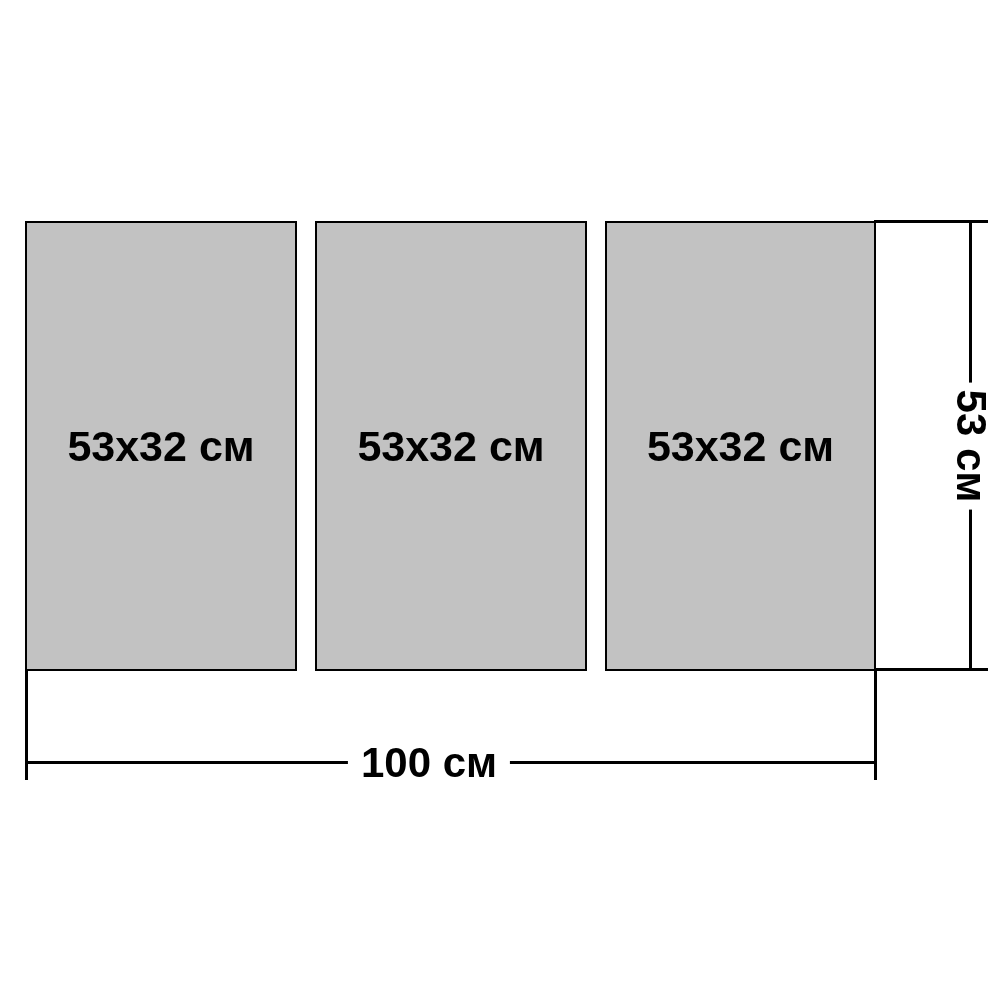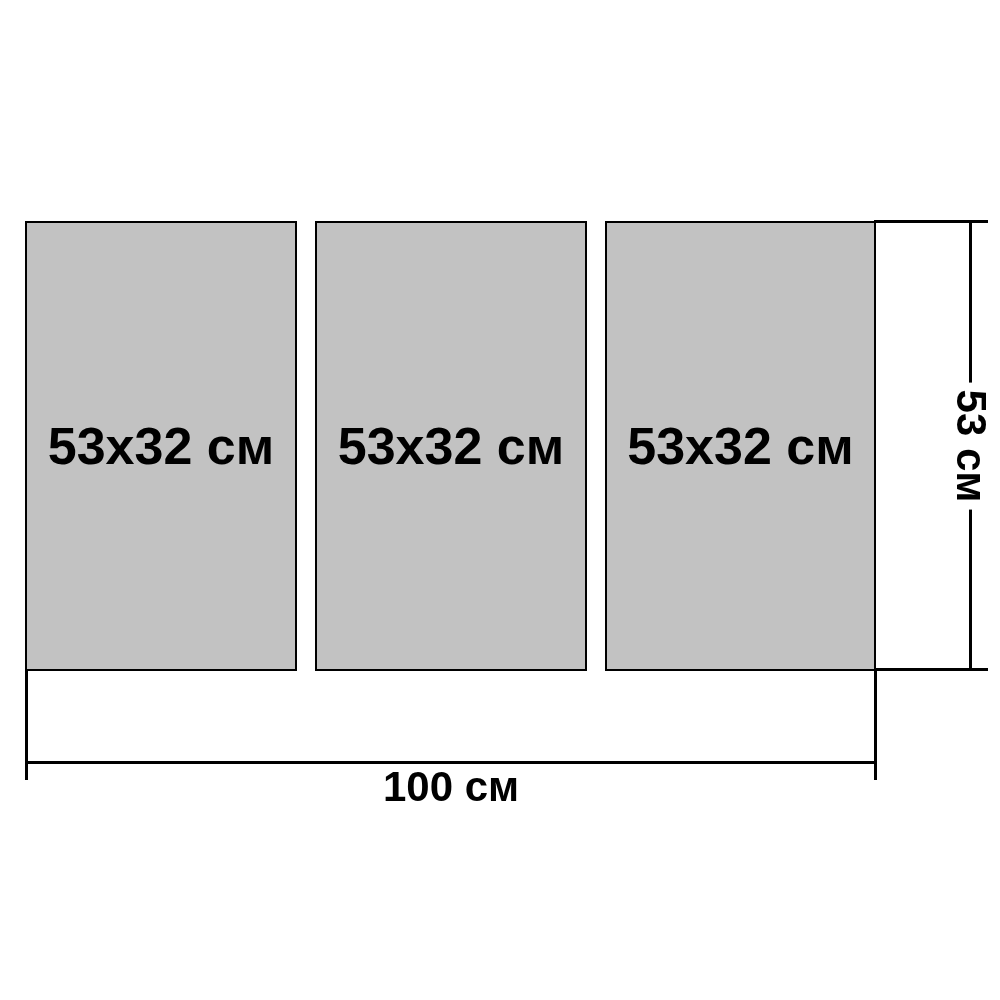--- a/index.html
+++ b/index.html
@@ -24,21 +24,21 @@
     border: 2px solid #000000;
     box-sizing: border-box;
     display: flex;
     align-items: center;
     justify-content: center;
   }
   .panel--1 { left: 25px; }
   .panel--2 { left: 315px; }
   .panel--3 { left: 605px; width: 271px; }
   .panel-label {
-    font-size: 52px;
+    font-size: 43px;
     font-weight: bold;
     color: #000000;
     white-space: nowrap;
   }
   .line {
     position: absolute;
     background: #000000;
   }
   
   .ext-top    { left: 874px; top: 220px; width: 114px; height: 3px; }
@@ -52,25 +52,24 @@
   .dim-label {
     position: absolute;
     font-size: 42px;
     font-weight: bold;
     color: #000000;
     background: #ffffff;
     white-space: nowrap;
     line-height: 1;
   }
   .width-label {
-    left: 451px;
+    left: 429px;
     top: 763px;
     transform: translate(-50%, -50%);
     padding: 0 13px;
-    margin-top: 24px;
   }
   .height-label {
     left: 971px;
     top: 446px;
     transform: translate(-50%, -50%) rotate(90deg);
     padding: 0 7px;
   }
 </style>
 </head>
 <body>

